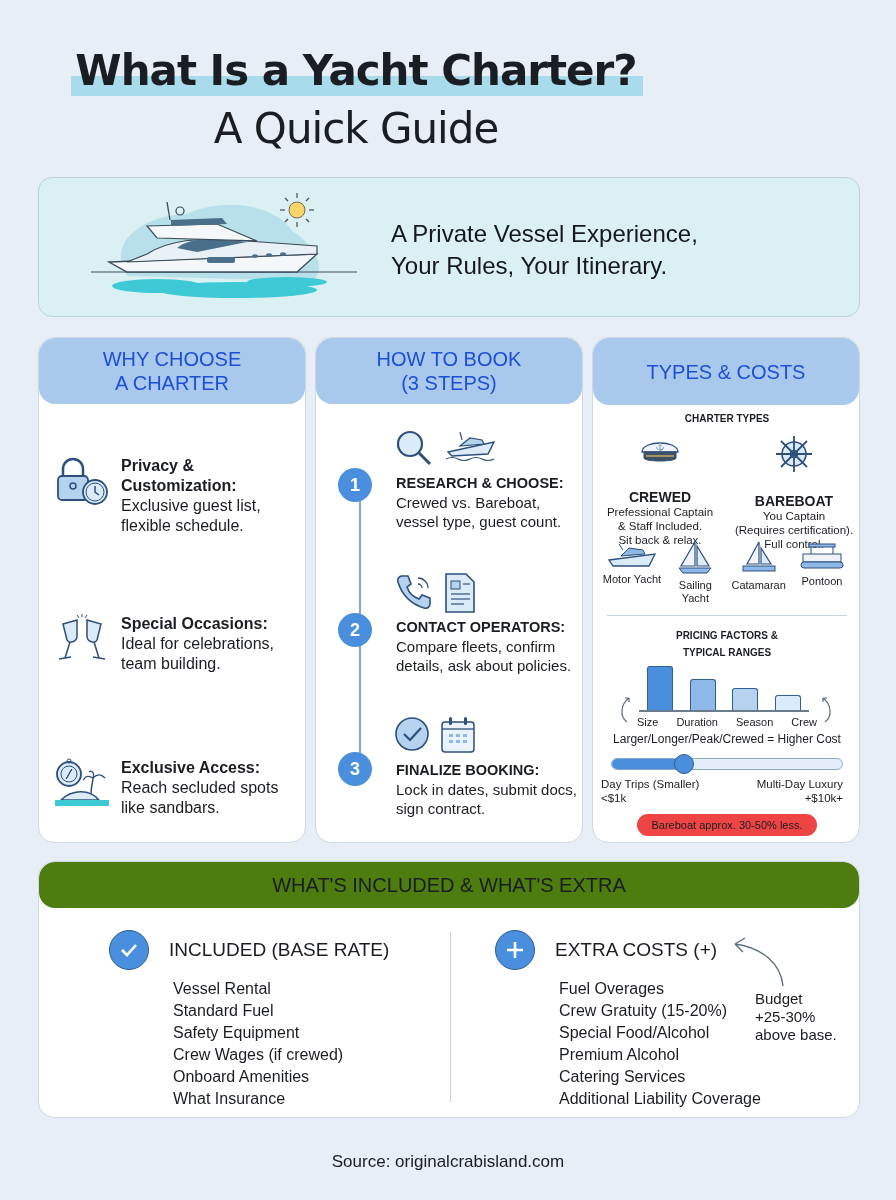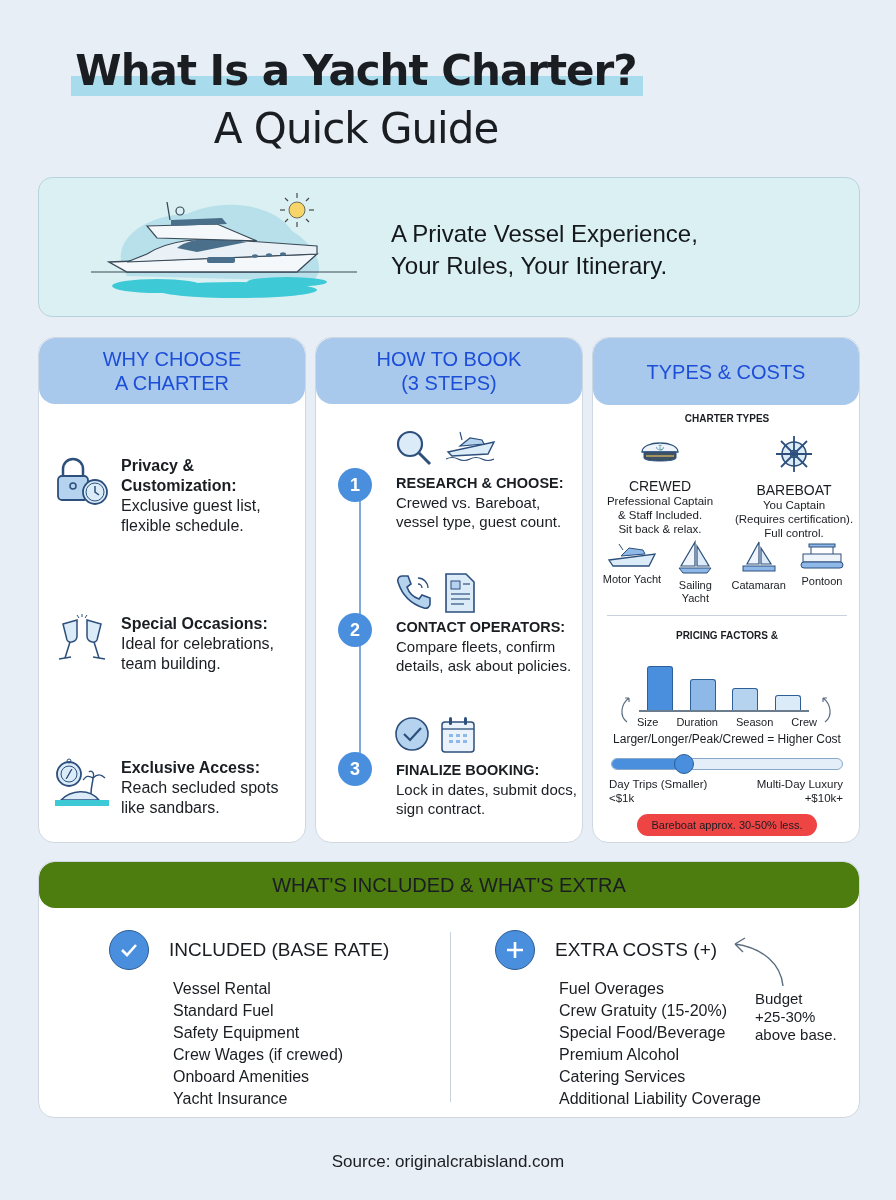--- a/index.html
+++ b/index.html
@@ -60,34 +60,34 @@
     background: #4a8fdd; color: #fff; font-size: 18px; font-weight: 700;
     display: flex; align-items: center; justify-content: center;
   }
   .step .icons { position: absolute; left: 78px; display: flex; gap: 10px; }
   .step .tx { position: absolute; left: 80px; width: 184px; font-size: 15px; line-height: 19px; }
   .step .tx b { display: block; font-weight: 700; font-size: 14.5px; }
 
   .sub-h { text-align: center; font-weight: 700; font-size: 10px; line-height: 17px; }
   .type-pair { position: absolute; top: 96px; left: 0; width: 268px; display: flex; }
   .type { width: 134px; text-align: center; }
-  .type b { display: block; font-size: 14px; font-weight: 400; margin-top: 4px; }
+  .type b { display: block; font-size: 14px; font-weight: 700; margin-top: 15px; }
   .type .d { font-size: 11.5px; line-height: 14px; }
   .vessels { position: absolute; top: 202px; left: 8px; width: 252px; display: flex; justify-content: space-between; }
   .vessel { width: 62px; text-align: center; font-size: 11px; line-height: 13px; }
   .divider { position: absolute; top: 277px; left: 14px; width: 240px; height: 1px; background: #c9d3de; }
 
   .bars { position: absolute; top: 328px; left: 46px; width: 170px; height: 46px; border-bottom: 2px solid #6b7c8c; display: flex; align-items: flex-end; justify-content: space-around; }
   .bar { width: 26px; border: 1px solid #2f5f97; border-bottom: none; border-radius: 3px 3px 0 0; }
   .bar-labels { position: absolute; top: 378px; left: 44px; width: 180px; display: flex; justify-content: space-between; font-size: 11px; }
   .bar-note { position: absolute; top: 394px; left: 0; width: 268px; text-align: center; font-size: 12px; }
   .slider { position: absolute; top: 420px; left: 18px; width: 232px; height: 12px; border-radius: 6px; border: 1px solid #8aa9c9; background: #e4eef8; }
   .slider .fill { position: absolute; left: 0; top: 0; height: 10px; width: 72px; border-radius: 5px; background: #4a8fdd; }
   .slider .knob { position: absolute; left: 62px; top: -5px; width: 20px; height: 20px; border-radius: 50%; background: #4a8fdd; border: 1.5px solid #2c5d95; }
-  .range-l { position: absolute; top: 439px; left: 16px; font-size: 11.5px; line-height: 14px; }
+  .range-l { position: absolute; top: 439px; left: 8px; font-size: 11.5px; line-height: 14px; }
   .range-r { position: absolute; top: 439px; right: 16px; font-size: 11.5px; line-height: 14px; text-align: right; }
   .pill { position: absolute; top: 476px; left: 44px; width: 180px; height: 22px; border-radius: 11px; background: #ef4444; font-size: 11px; display: flex; align-items: center; justify-content: center; }
 
   .bottom {
     position: absolute; left: 38px; top: 861px; width: 822px; height: 257px;
     background: #fff; border: 1px solid #cfd8e2; border-radius: 16px; overflow: hidden;
   }
   .bottom-head {
     height: 46px; background: #4d7c0f; border-radius: 16px;
     display: flex; align-items: center; justify-content: center; font-size: 20px;
@@ -366,20 +366,21 @@
           <rect x="4" y="22" width="42" height="6" rx="3" fill="#8db8e8" stroke="#2c4f7c"></rect>
         </svg>
       <div>Pontoon</div>
     </div>
   </div>
 
   <div class="divider"></div>
 
   <div class="sub-h" style="position:absolute;top:289px;width:268px">
     <div>PRICING FACTORS &amp;</div>
+    <div>TYPICAL RANGES</div>
   </div>
 
   <svg style="position:absolute;top:356px;left:24px" width="18" height="30" viewBox="0 0 18 30">
       <path d="M10 28 C2 22 4 10 12 4 M12 4 L8 4 M12 4 L12 8" fill="none" stroke="#5a6e80" stroke-width="1.2"></path>
     </svg>
   <div class="bars">
     <div class="bar" id="bar0" style="height: 44px; background: rgb(74, 143, 221);"></div>
     <div class="bar" id="bar1" style="height: 31px; background: rgb(141, 184, 232);"></div>
     <div class="bar" id="bar2" style="height: 22px; background: rgb(181, 211, 239);"></div>
     <div class="bar" id="bar3" style="height: 15px; background: rgb(220, 235, 248);"></div>
@@ -421,39 +422,39 @@
           </svg>
       </div>
       <span>INCLUDED (BASE RATE)</span>
     </div>
     <ul>
       <li>Vessel Rental</li>
       <li>Standard Fuel</li>
       <li>Safety Equipment</li>
       <li>Crew Wages (if crewed)</li>
       <li>Onboard Amenities</li>
-      <li>Yacht Insurance</li>
+      <li>What Insurance</li>
     </ul>
   </div>
 
   <div class="vline"></div>
 
   <div class="bcol" style="left:456px">
     <div class="hd">
       <div class="circ">
         <svg width="22" height="22" viewBox="0 0 22 22">
             <path d="M11 3 V19 M3 11 H19" stroke="#fff" stroke-width="2.6"></path>
           </svg>
       </div>
       <span>EXTRA COSTS (+)</span>
     </div>
     <ul>
       <li>Fuel Overages</li>
       <li>Crew Gratuity (15-20%)</li>
-      <li>Special Food/Beverage</li>
+      <li>Special Food/Alcohol</li>
       <li>Premium Alcohol</li>
       <li>Catering Services</li>
       <li>Additional Liability Coverage</li>
     </ul>
   </div>
 
   <svg style="position:absolute;left:690px;top:74px" width="60" height="52" viewBox="0 0 60 52">
     <path d="M54 50 C52 28 34 12 6 8 M6 8 L16 2 M6 8 L14 16" fill="none" stroke="#5a6e80" stroke-width="1.4"></path>
   </svg>
   <div class="budget">

